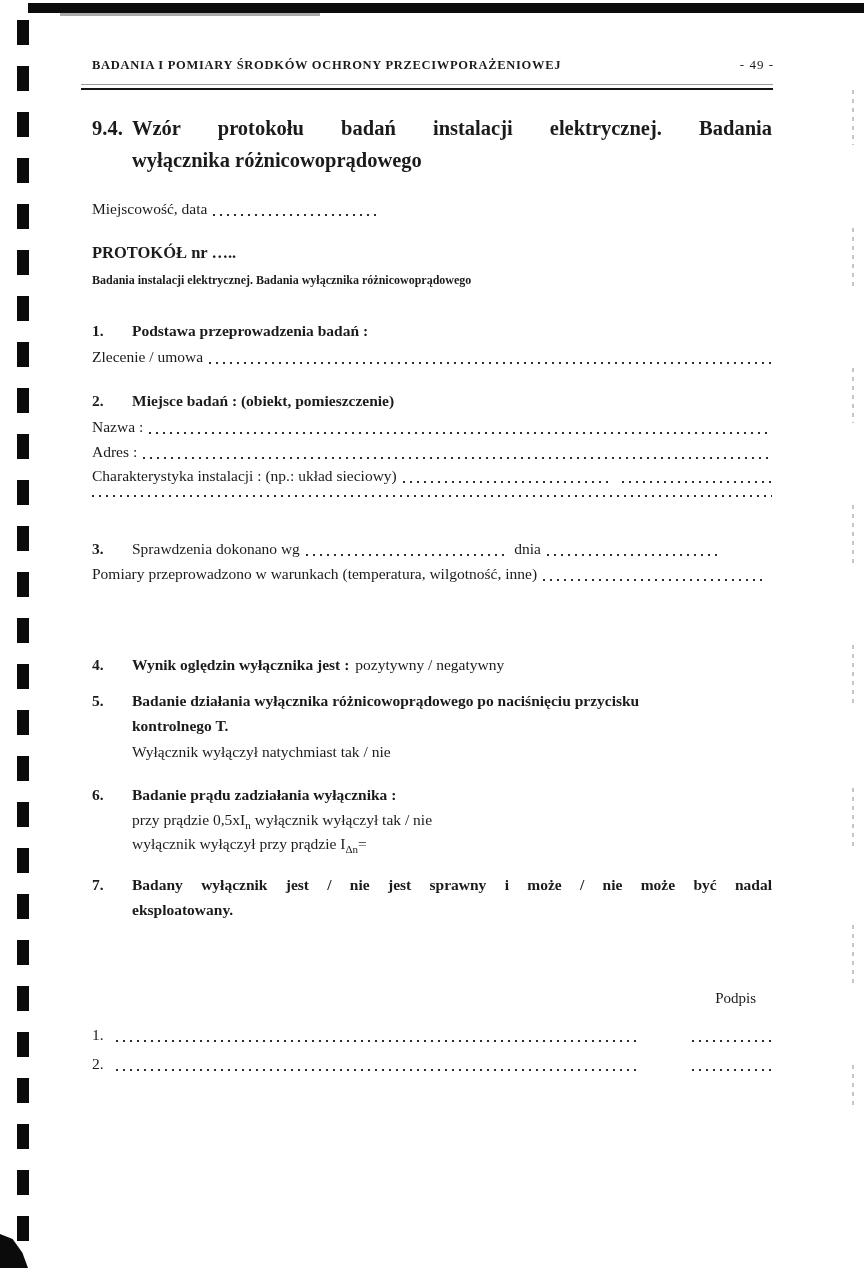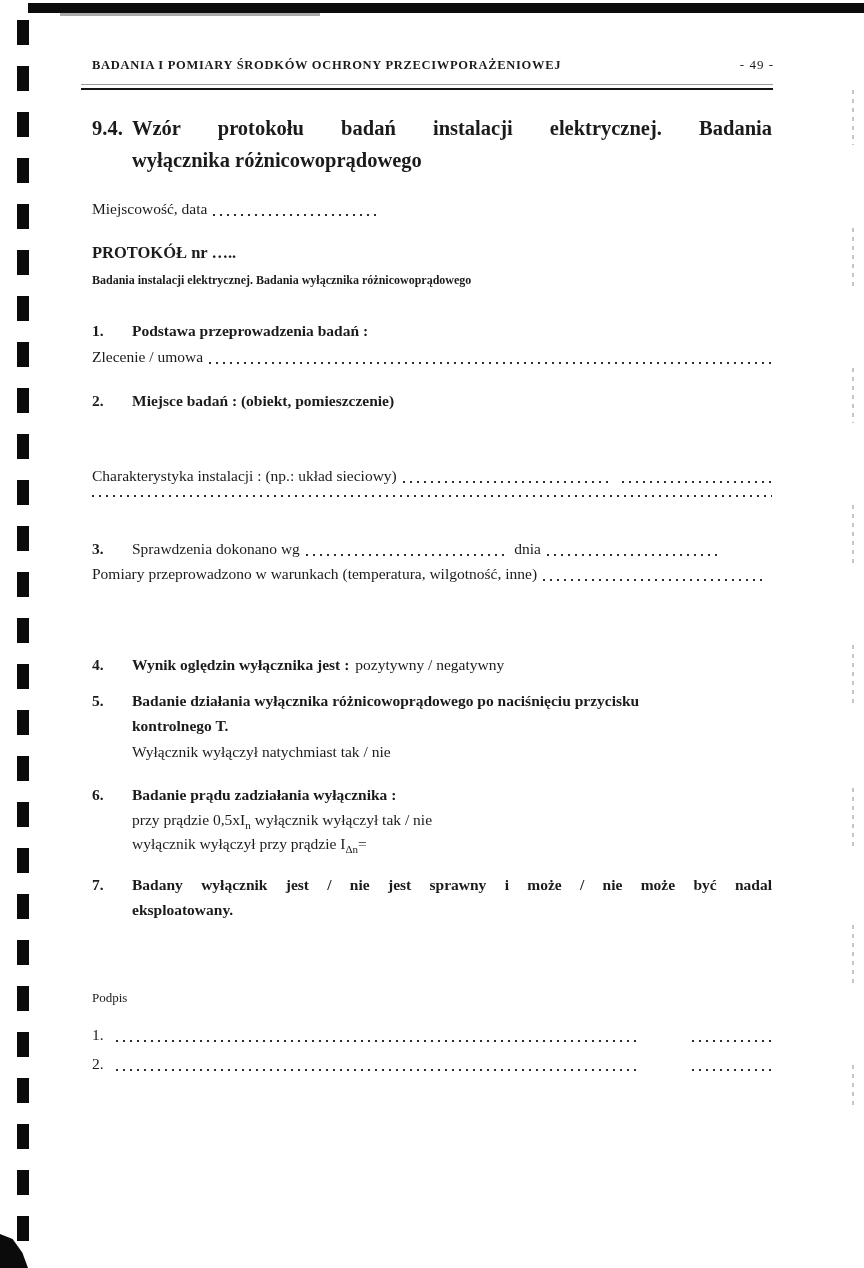--- a/index.html
+++ b/index.html
@@ -50,21 +50,21 @@
   }
   .dots-fixed { flex:0 0 auto; }
   .val  { margin-left:6px; }
   sub { font-size:11px; line-height:1; }
   
   .title-row { font-size:20.5px; font-weight:700; line-height:28px; }
   
   .pd-row   { justify-content:flex-start; }
   .proto    { font-size:16.5px; font-weight:700; }
   .psub     { font-size:12px; font-weight:700; }
-  .podpis   { position:absolute; top:990px; left:92px; width:680px; text-align:left; padding-right:16px; box-sizing:border-box; font-size:13px; }
+  .podpis   { position:absolute; top:990px; left:92px; width:680px; text-align:right; padding-right:16px; box-sizing:border-box; font-size:15px; }
   .signum   { flex:0 0 24px; }
   .sig-gap  { flex:0 0 56px; }
 </style>
 </head>
 <body>
 
 <div class="page">
 
   <div class="topbar"></div>
   <div class="topbar-smudge"></div>
@@ -111,20 +111,28 @@
   </div>
   <div class="row" style="top:344px">
     <span>Zlecenie / umowa</span>
     <span class="dots"></span>
   </div>
 
   <div class="row" style="top:388px">
     <span class="num b">2.</span>
     <span class="b">Miejsce badań : (obiekt, pomieszczenie)</span>
   </div>
+  <div class="row" style="top:414px">
+    <span>Nazwa :</span>
+    <span class="dots"></span>
+  </div>
+  <div class="row" style="top:439px">
+    <span>Adres :</span>
+    <span class="dots"></span>
+  </div>
   <div class="row" style="top:463px">
     <span>Charakterystyka instalacji : (np.: układ sieciowy)</span>
     <span class="dots"></span>
     <span style="flex:0 0 10px"></span>
     <span class="dots dots-fixed" style="flex-basis:150px;margin-left:0"></span>
   </div>
   <div class="row" style="top:495px">
     <span class="dots" style="margin-left:0"></span>
   </div>
 

